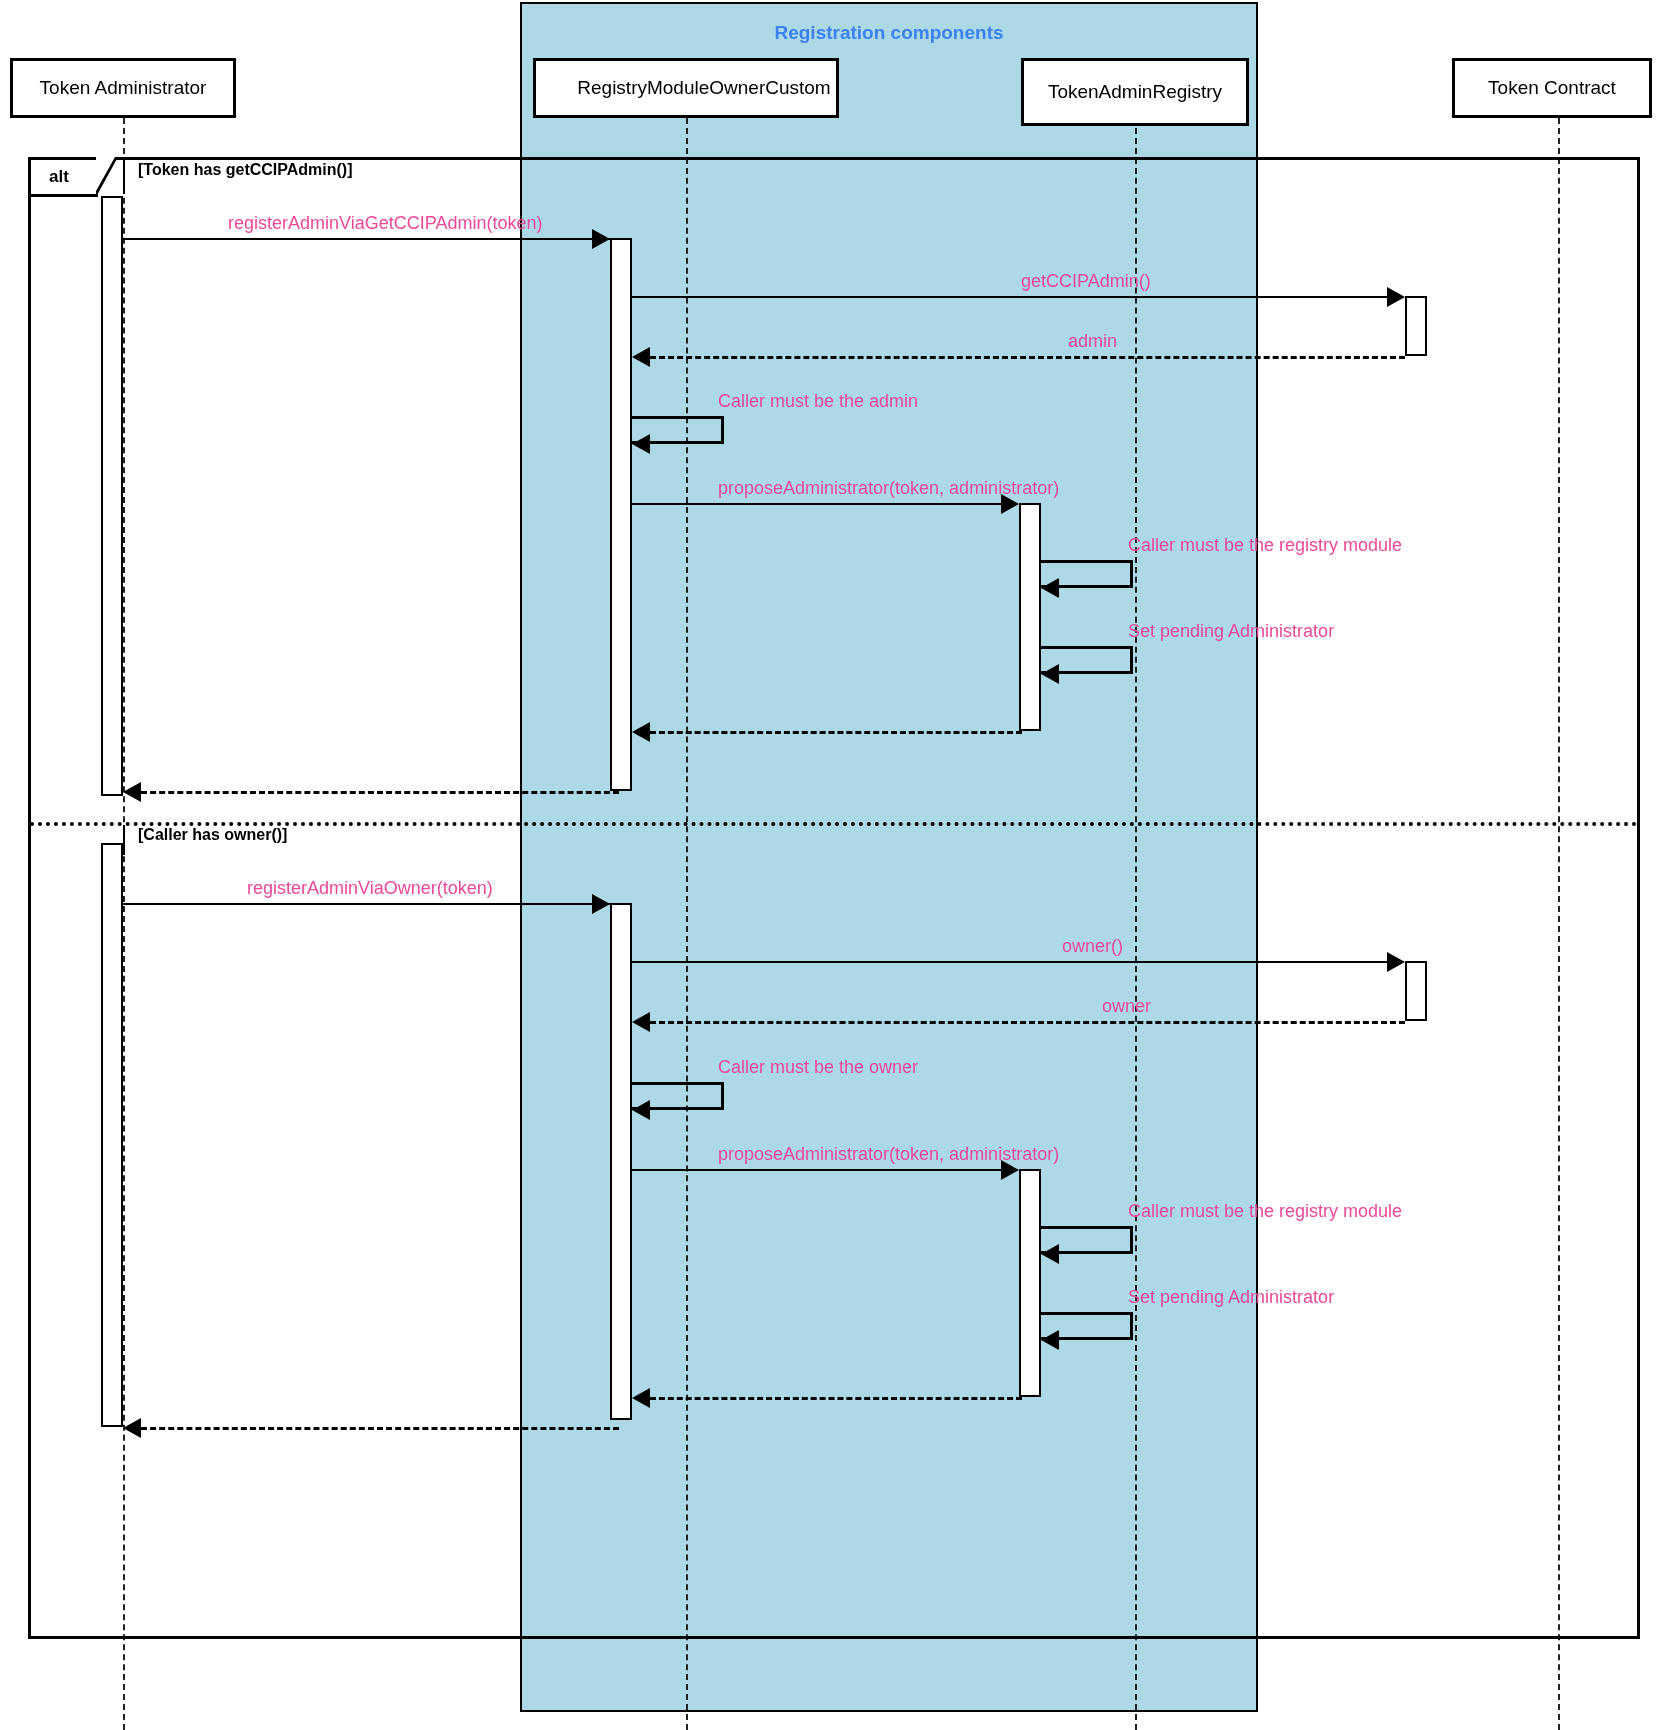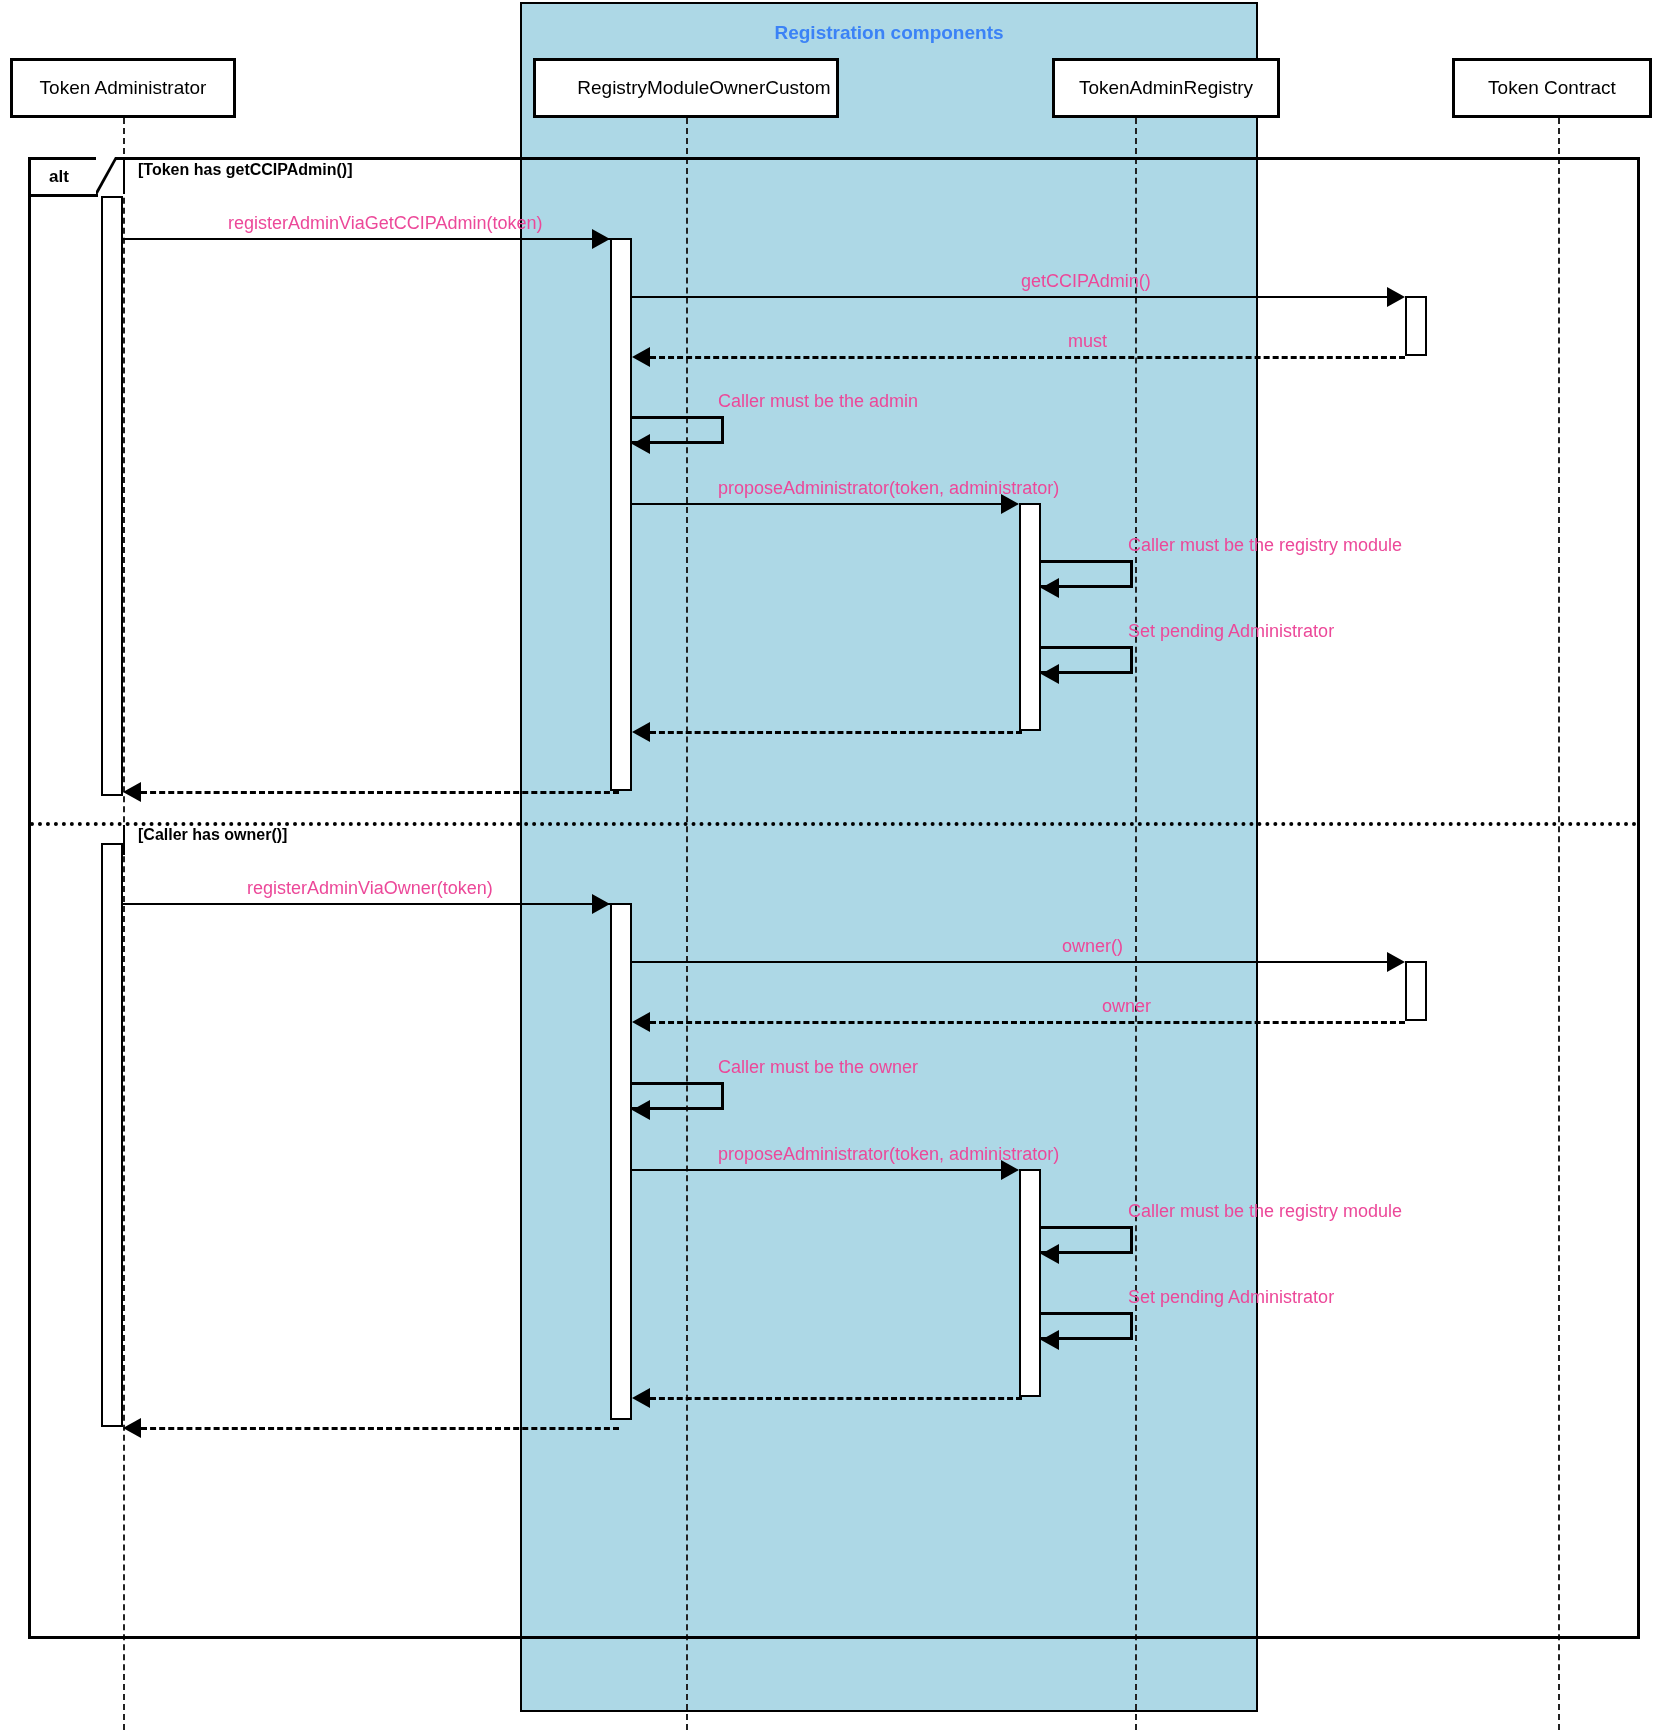--- a/index.html
+++ b/index.html
@@ -138,21 +138,21 @@
   <div class="lifeline" style="left:1558px; top:118px; height:1612px;"></div>
 
   <div class="participant" style="left:10px; top:58px; width:226px; height:60px;">
     <span>Token Administrator</span>
   </div>
 
   <div class="participant" style="left:533px; top:58px; width:306px; height:60px;padding-left:36px;">
     <span>RegistryModuleOwnerCustom</span>
   </div>
 
-  <div class="participant" style="left:1021px; top:58px; width:228px; height:60px;margin-left:31px;">
+  <div class="participant" style="left:1021px; top:58px; width:228px; height:68px;">
     <span>TokenAdminRegistry</span>
   </div>
 
   <div class="participant" style="left:1452px; top:58px; width:200px; height:60px;">
     <span>Token Contract</span>
   </div>
 
   <div class="altframe" style="left:28px; top:157px; width:1612px; height:1482px;"></div>
 
   <div class="alttag" style="left:28px; top:157px; width:70px; height:40px;">
@@ -191,21 +191,21 @@
   <div class="msgline solid" style="left:123px; top:238px; width:487px;"></div>
   <div class="arrowhead-r" style="left:592px; top:229px;"></div>
   <div class="msglabel" style="left:228px; top:213px;">registerAdminViaGetCCIPAdmin(token)</div>
 
   <div class="msgline solid" style="left:632px; top:296px; width:755px;"></div>
   <div class="arrowhead-r" style="left:1387px; top:287px;"></div>
   <div class="msglabel" style="left:1021px; top:271px;">getCCIPAdmin()</div>
 
   <div class="msgline dashed" style="left:650px; top:356px; width:755px;"></div>
   <div class="arrowhead-l" style="left:632px; top:347px;"></div>
-  <div class="msglabel" style="left:1068px; top:331px;">must</div>
+  <div class="msglabel" style="left:1068px; top:331px;">admin</div>
 
   <div class="selfmsg" style="left:632px; top:416px; width:92px; height:28px;"></div>
   <div class="arrowhead-l" style="left:632px; top:434px;"></div>
   <div class="msglabel" style="left:718px; top:391px;">Caller must be the admin</div>
 
   <div class="msgline solid" style="left:632px; top:503px; width:369px;"></div>
   <div class="arrowhead-r" style="left:1001px; top:494px;"></div>
   <div class="msglabel" style="left:718px; top:478px;">proposeAdministrator(token, administrator)</div>
 
   <div class="selfmsg" style="left:1041px; top:560px; width:92px; height:28px;"></div>

